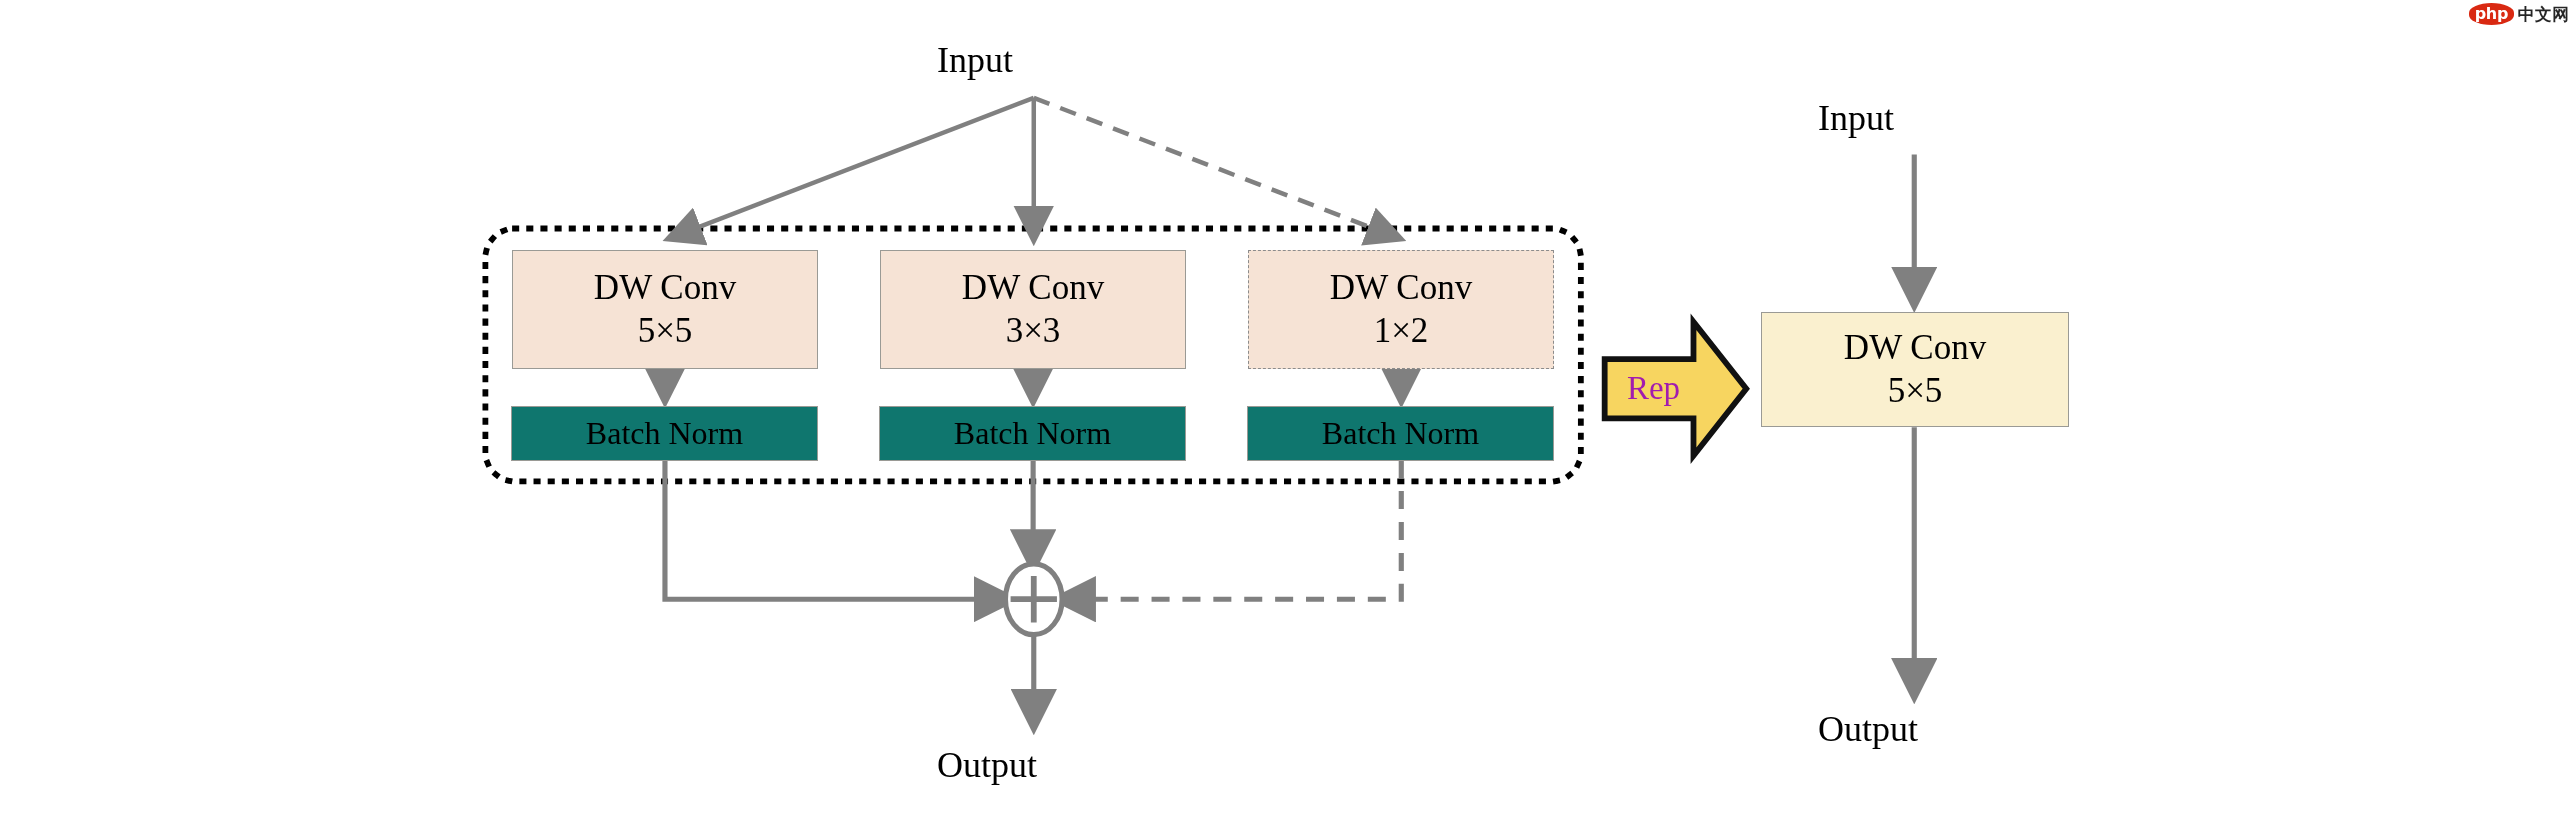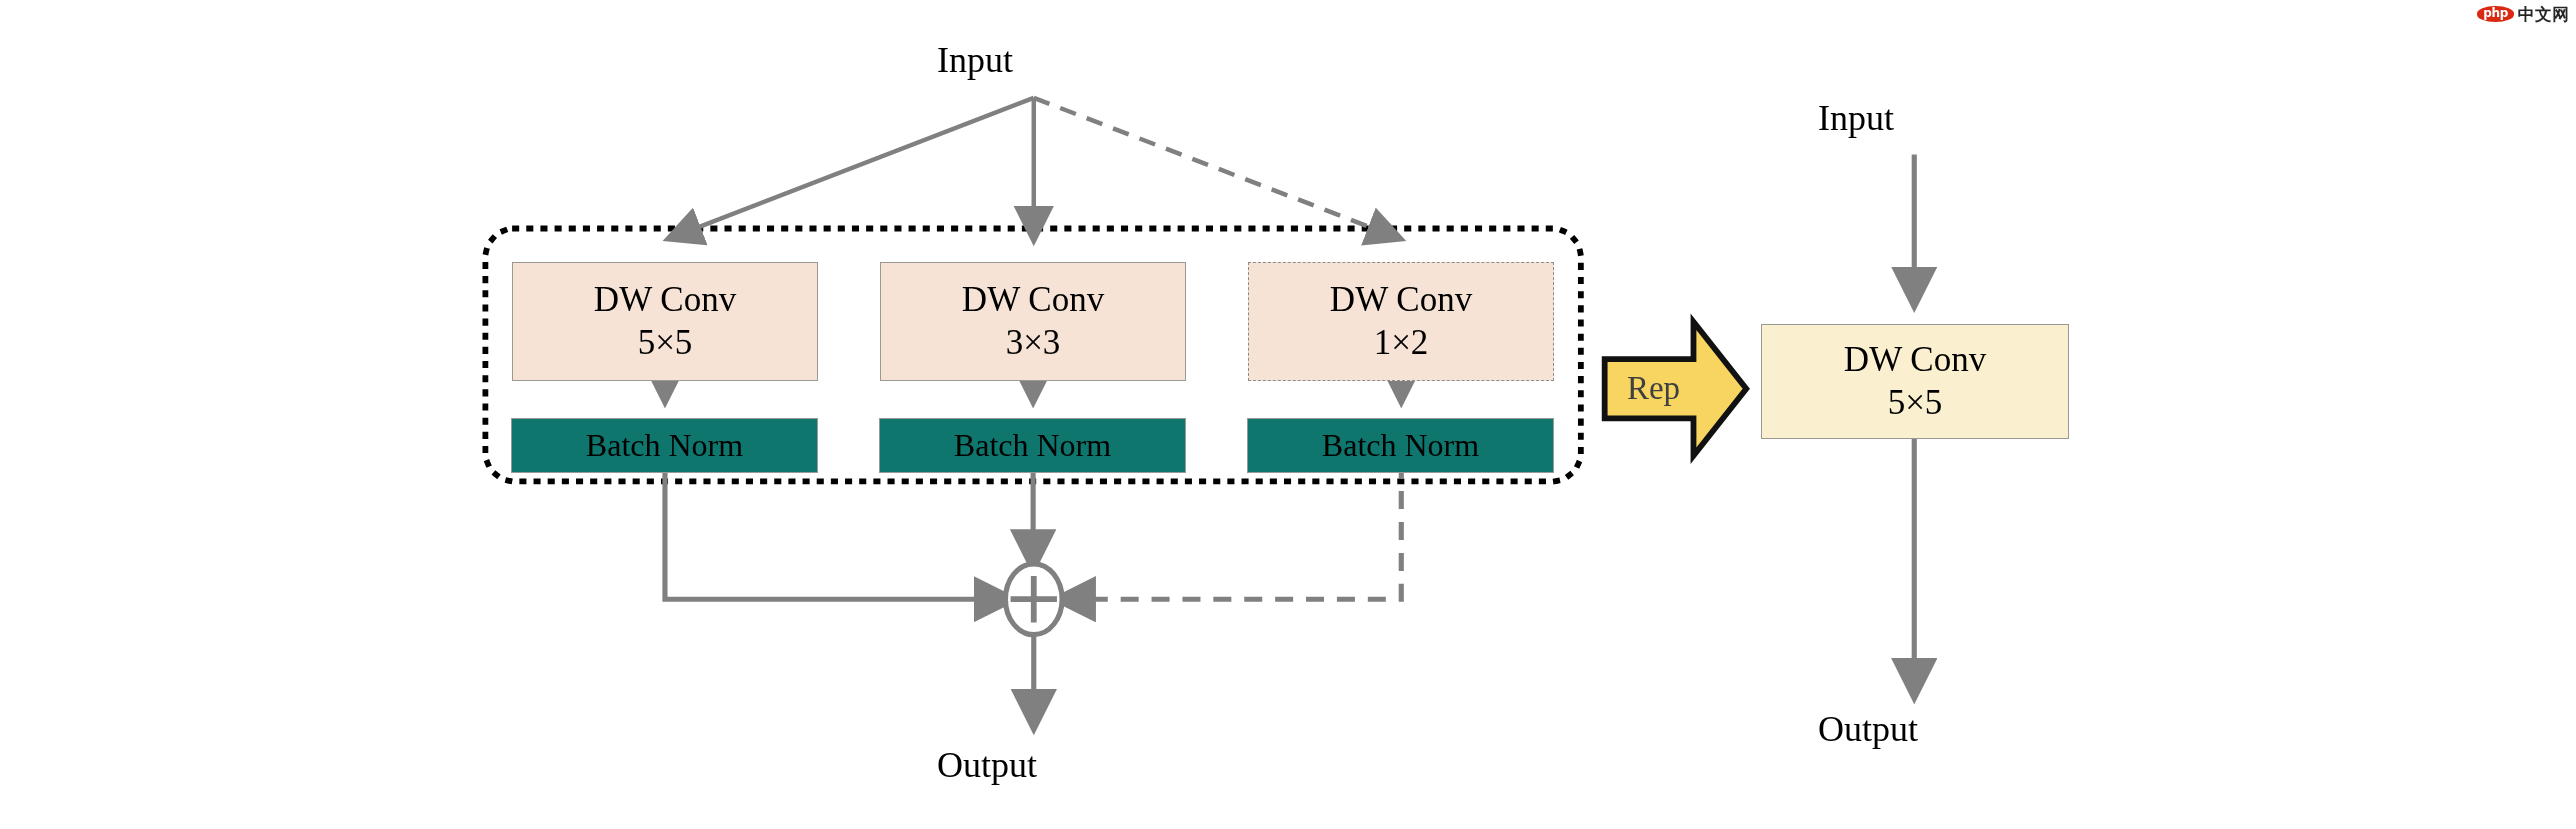--- a/index.html
+++ b/index.html
@@ -1,32 +1,32 @@
 <!DOCTYPE html>
 <html style="font-size:10.3px"><head>
 <meta charset="utf-8">
 <style>
   html,body{margin:0;padding:0;background:#ffffff;}
   body{width:2576px;height:829px;position:relative;overflow:hidden;
        font-family:"Liberation Serif","DejaVu Serif",serif;color:#000;}
   #stage{position:absolute;left:0;top:0;width:2576px;height:829px;}
   svg.layer{position:absolute;left:0;top:0;width:2576px;height:829px;pointer-events:none;}
   .node{position:absolute;box-sizing:border-box;display:flex;flex-direction:column;
-        align-items:center;justify-content:center;text-align:center;line-height:1.22;margin-top:12px;}
+        align-items:center;justify-content:center;text-align:center;line-height:1.22;}
   .conv{background:#F6E3D5;border:1.9px solid #9A9A95;font-size:35px;}
   .conv.dashed{border:1.9px dashed #8C8C8C;}
   .bn{background:#0f766e;border:1.9px solid #9A9A95;font-size:32px;}
   .convout{background:#FAF0CF;border:1.9px solid #9A9A95;font-size:35px;}
   .lbl{position:absolute;font-size:36px;white-space:nowrap;}
   .repbox{position:absolute;display:flex;align-items:center;justify-content:center;
-          font-size:33px;color:#404040;}
+          font-size:33px;color:#a21caf;}
   .wm{position:absolute;right:6.4px;top:2.6px;display:flex;align-items:center;gap:3.9px;
       font-size:16.7px;font-family:"DejaVu Sans",sans-serif;color:#1a1a1a;opacity:.95;}
   .wm .php{background:#D81E06;color:#fff;border-radius:50%/46%;padding:0.6px 5.8px 1.9px;
-           font-weight:bold;font-size:12px;font-family:"DejaVu Sans",sans-serif;
+           font-weight:bold;font-size:16px;font-family:"DejaVu Sans",sans-serif;
            letter-spacing:-0.3px;}
   .wm .cn{font-weight:bold;letter-spacing:0.6px;}
 </style>
 </head>
 <body>
 
 <div id="stage">
 
   <svg class="layer" viewBox="0 0 4000 1288" xmlns="http://www.w3.org/2000/svg">
     <defs>

